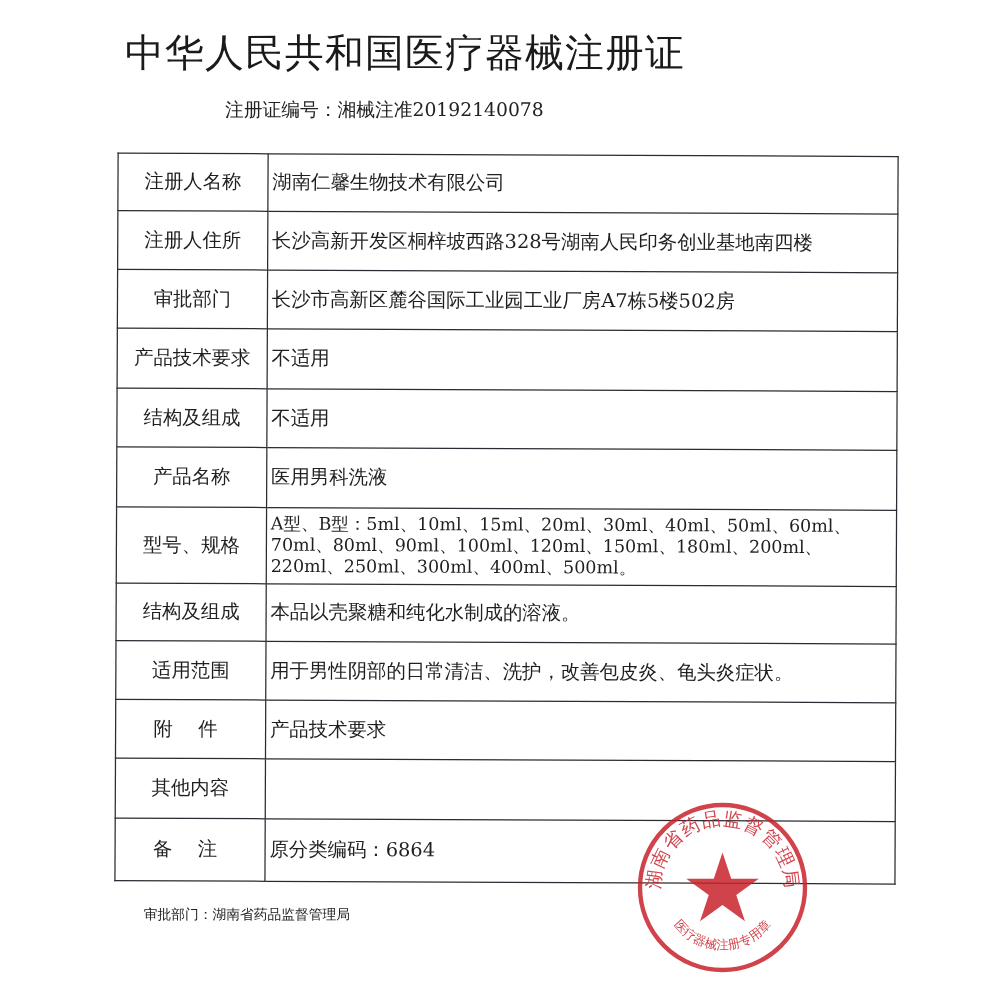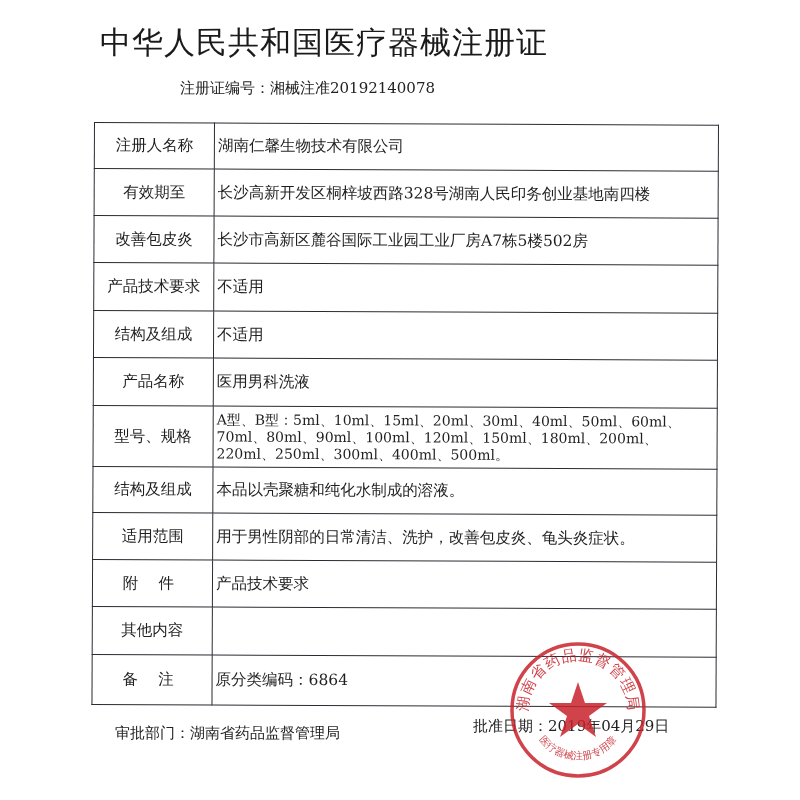--- a/index.html
+++ b/index.html
@@ -66,21 +66,21 @@
       font-size: 14px;
       line-height: 17px;
       padding-top: 1px;
       padding-bottom: 1px;
     }
     .spaced { letter-spacing: 8px; }
     .footer-left {
       position: absolute;
       left: 115px;
       top: 724px;
-      font-size: 15px;
+      font-size: 11px;
       color: #222;
     }
     .footer-right {
       position: absolute;
       left: 473px;
       top: 718px;
       font-size: 15px;
       line-height: 17px;
       color: #222;
     }
@@ -103,25 +103,25 @@
   <span class="label">注册证编号：</span><span>湘械注准20192140078</span>
 </div>
 
 <table class="cert">
   <tbody>
       <tr style="height:46px">
     <td class="lbl">注册人名称</td>
     <td class="val">湖南仁馨生物技术有限公司</td>
   </tr>
   <tr style="height:47px">
-    <td class="lbl">有效期至</td>
+    <td class="lbl">注册人住所</td>
     <td class="val">长沙高新开发区桐梓坡西路328号湖南人民印务创业基地南四楼</td>
   </tr>
   <tr style="height:47px">
-    <td class="lbl">改善包皮炎</td>
+    <td class="lbl">审批部门</td>
     <td class="val">长沙市高新区麓谷国际工业园工业厂房A7栋5楼502房</td>
   </tr>
   <tr style="height:48px">
     <td class="lbl">产品技术要求</td>
     <td class="val">不适用</td>
   </tr>
   <tr style="height:47px">
     <td class="lbl">结构及组成</td>
     <td class="val">不适用</td>
   </tr>
@@ -158,23 +158,20 @@
     <td class="val">原分类编码：6864</td>
   </tr>
 </tbody>
   </table>
 
 <div class="footer-left">
   <span>审批部门：</span><span>湖南省药品监督管理局</span>
 </div>
 
 <div class="footer-right">
-  <div>
-    <span>批准日期：</span><span>2019年04月29日</span>
-  </div>
 </div>
 
 <svg class="stamp" viewBox="0 0 140 140" xmlns="http://www.w3.org/2000/svg">
   <defs>
     <path id="arcTop" d="M 22,84 A 50,50 0 1,1 118,84" fill="none"></path>
     <path id="arcBottom" d="M 30,98 A 48,48 0 0,0 110,98" fill="none"></path>
   </defs>
   <circle cx="70" cy="70" r="66" fill="none" stroke="#c8232c" stroke-width="3.5"></circle>
   <polygon points="70,42 77,63 99,63 81,76 88,97 70,84 52,97 59,76 41,63 63,63" fill="#c8232c"></polygon>
   <text font-size="15" fill="#c8232c" font-family="DejaVu Sans, sans-serif" letter-spacing="1">

